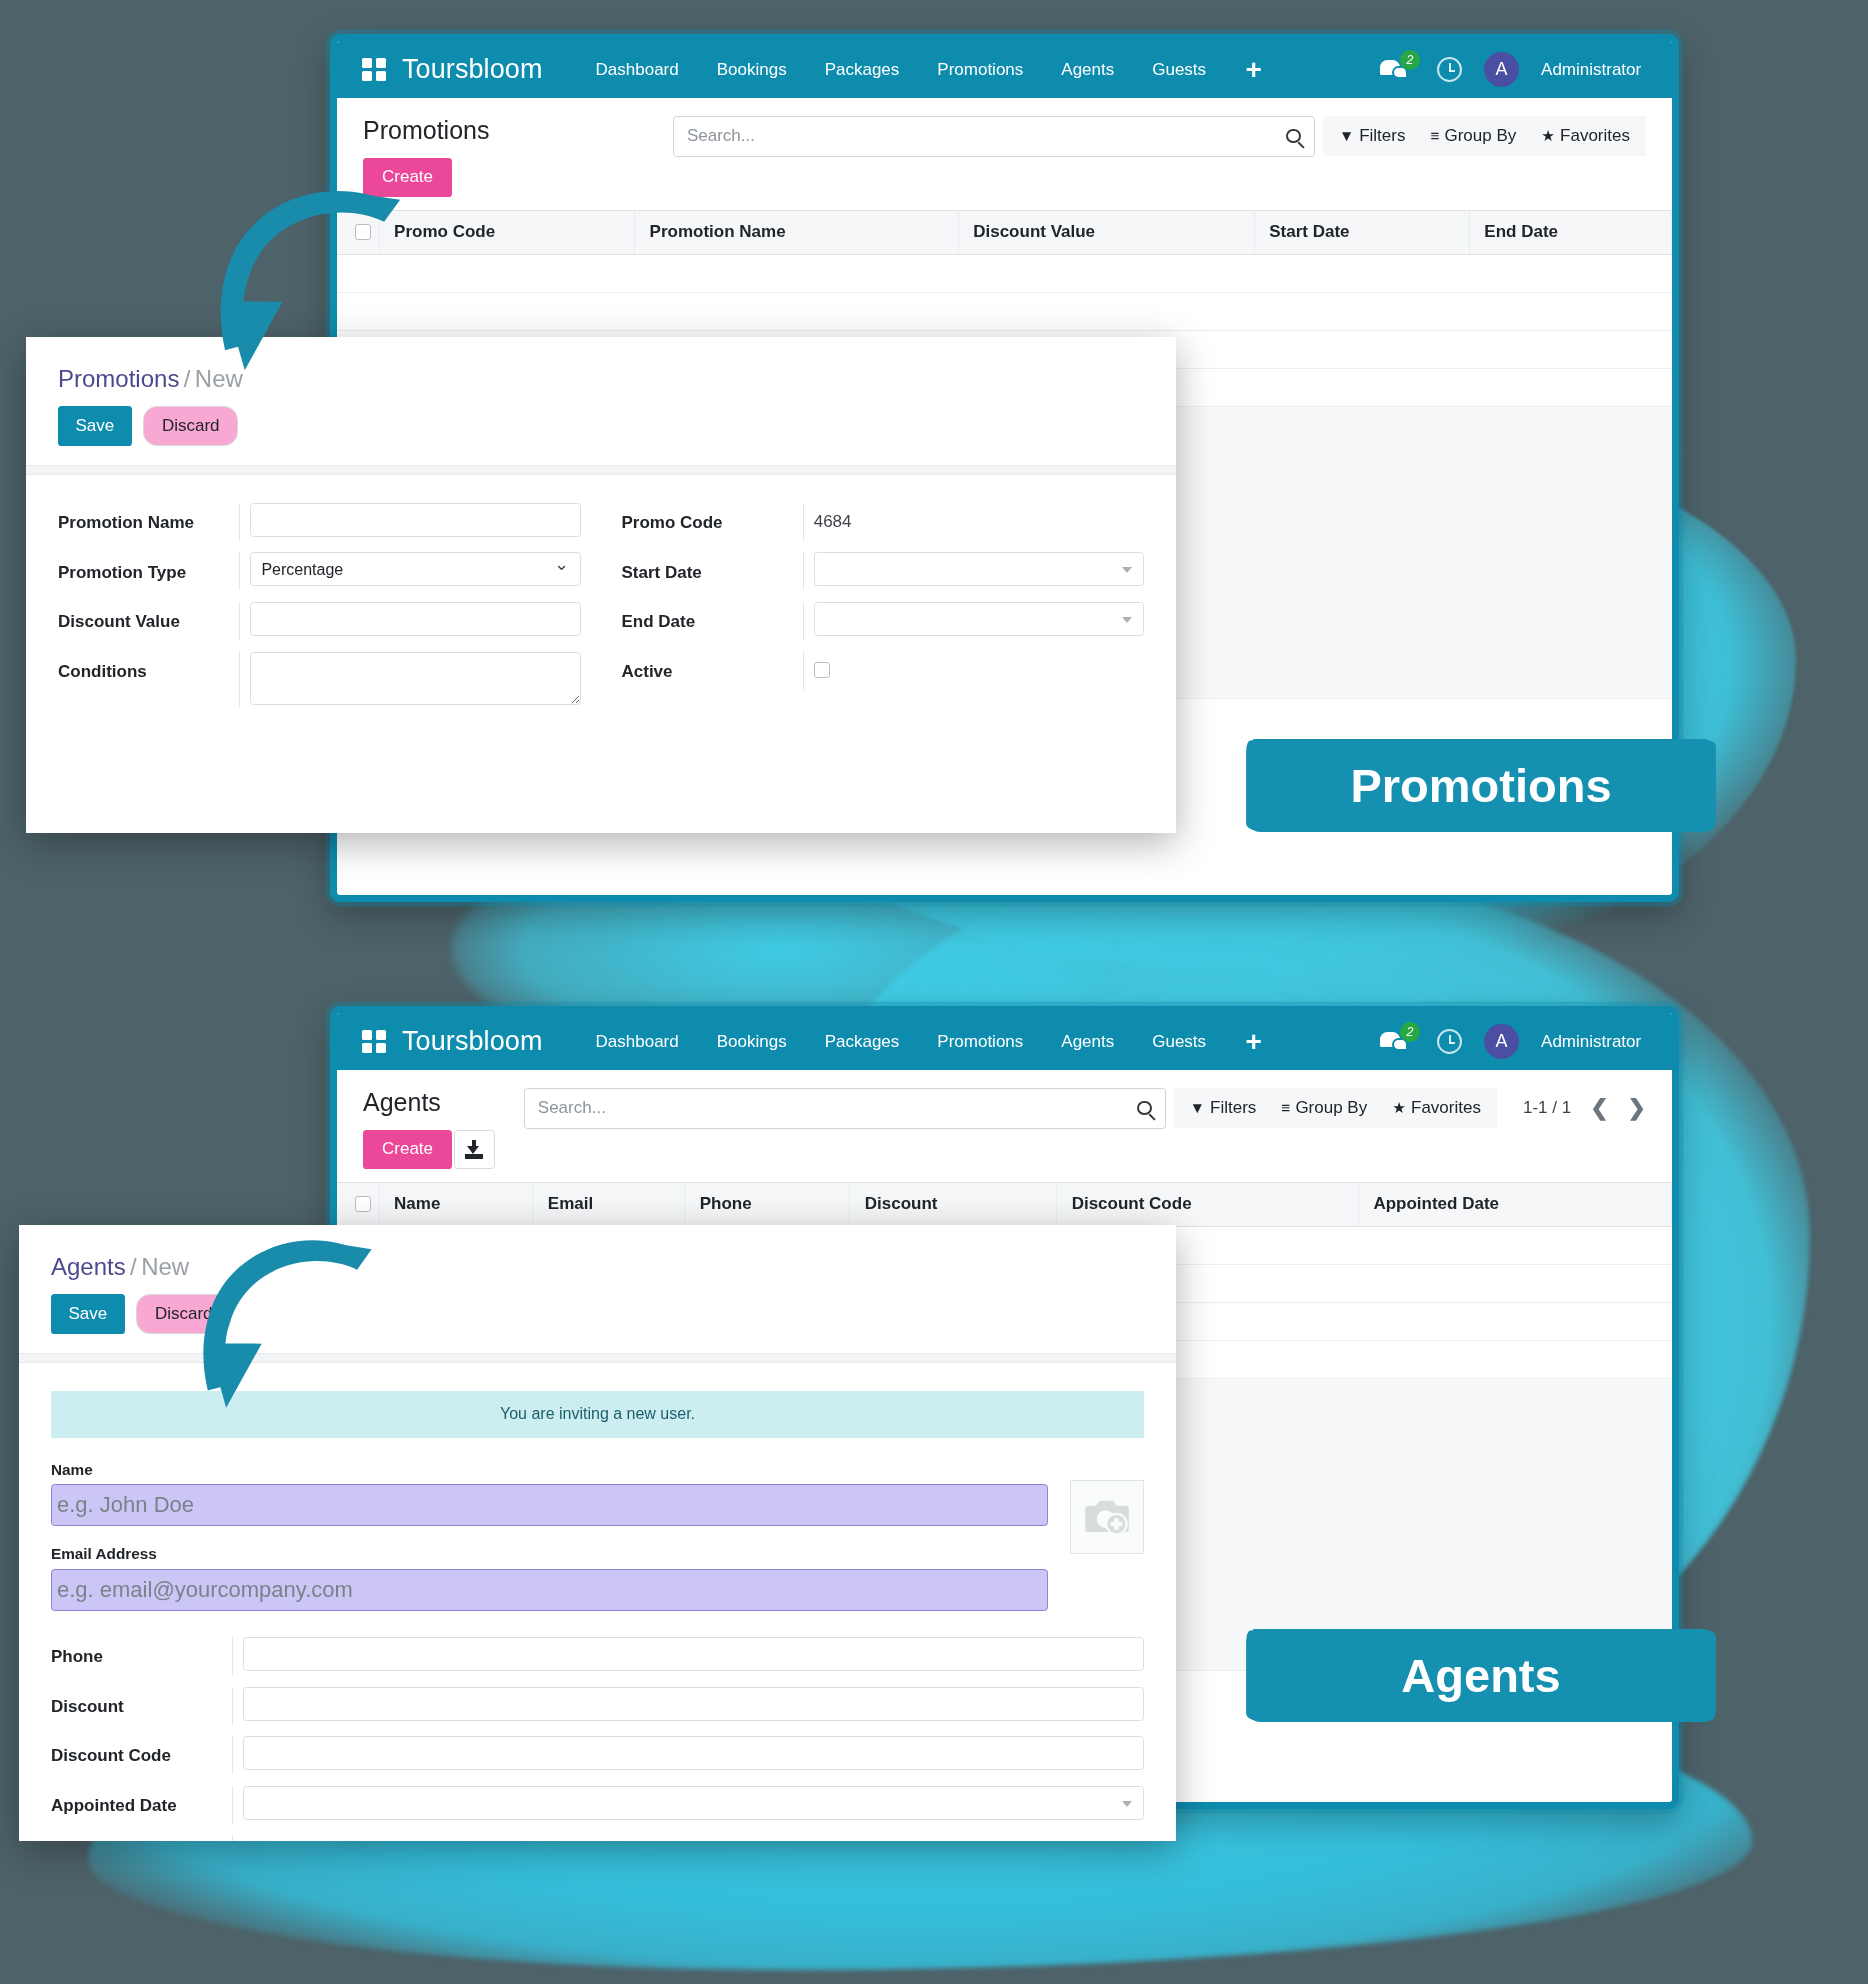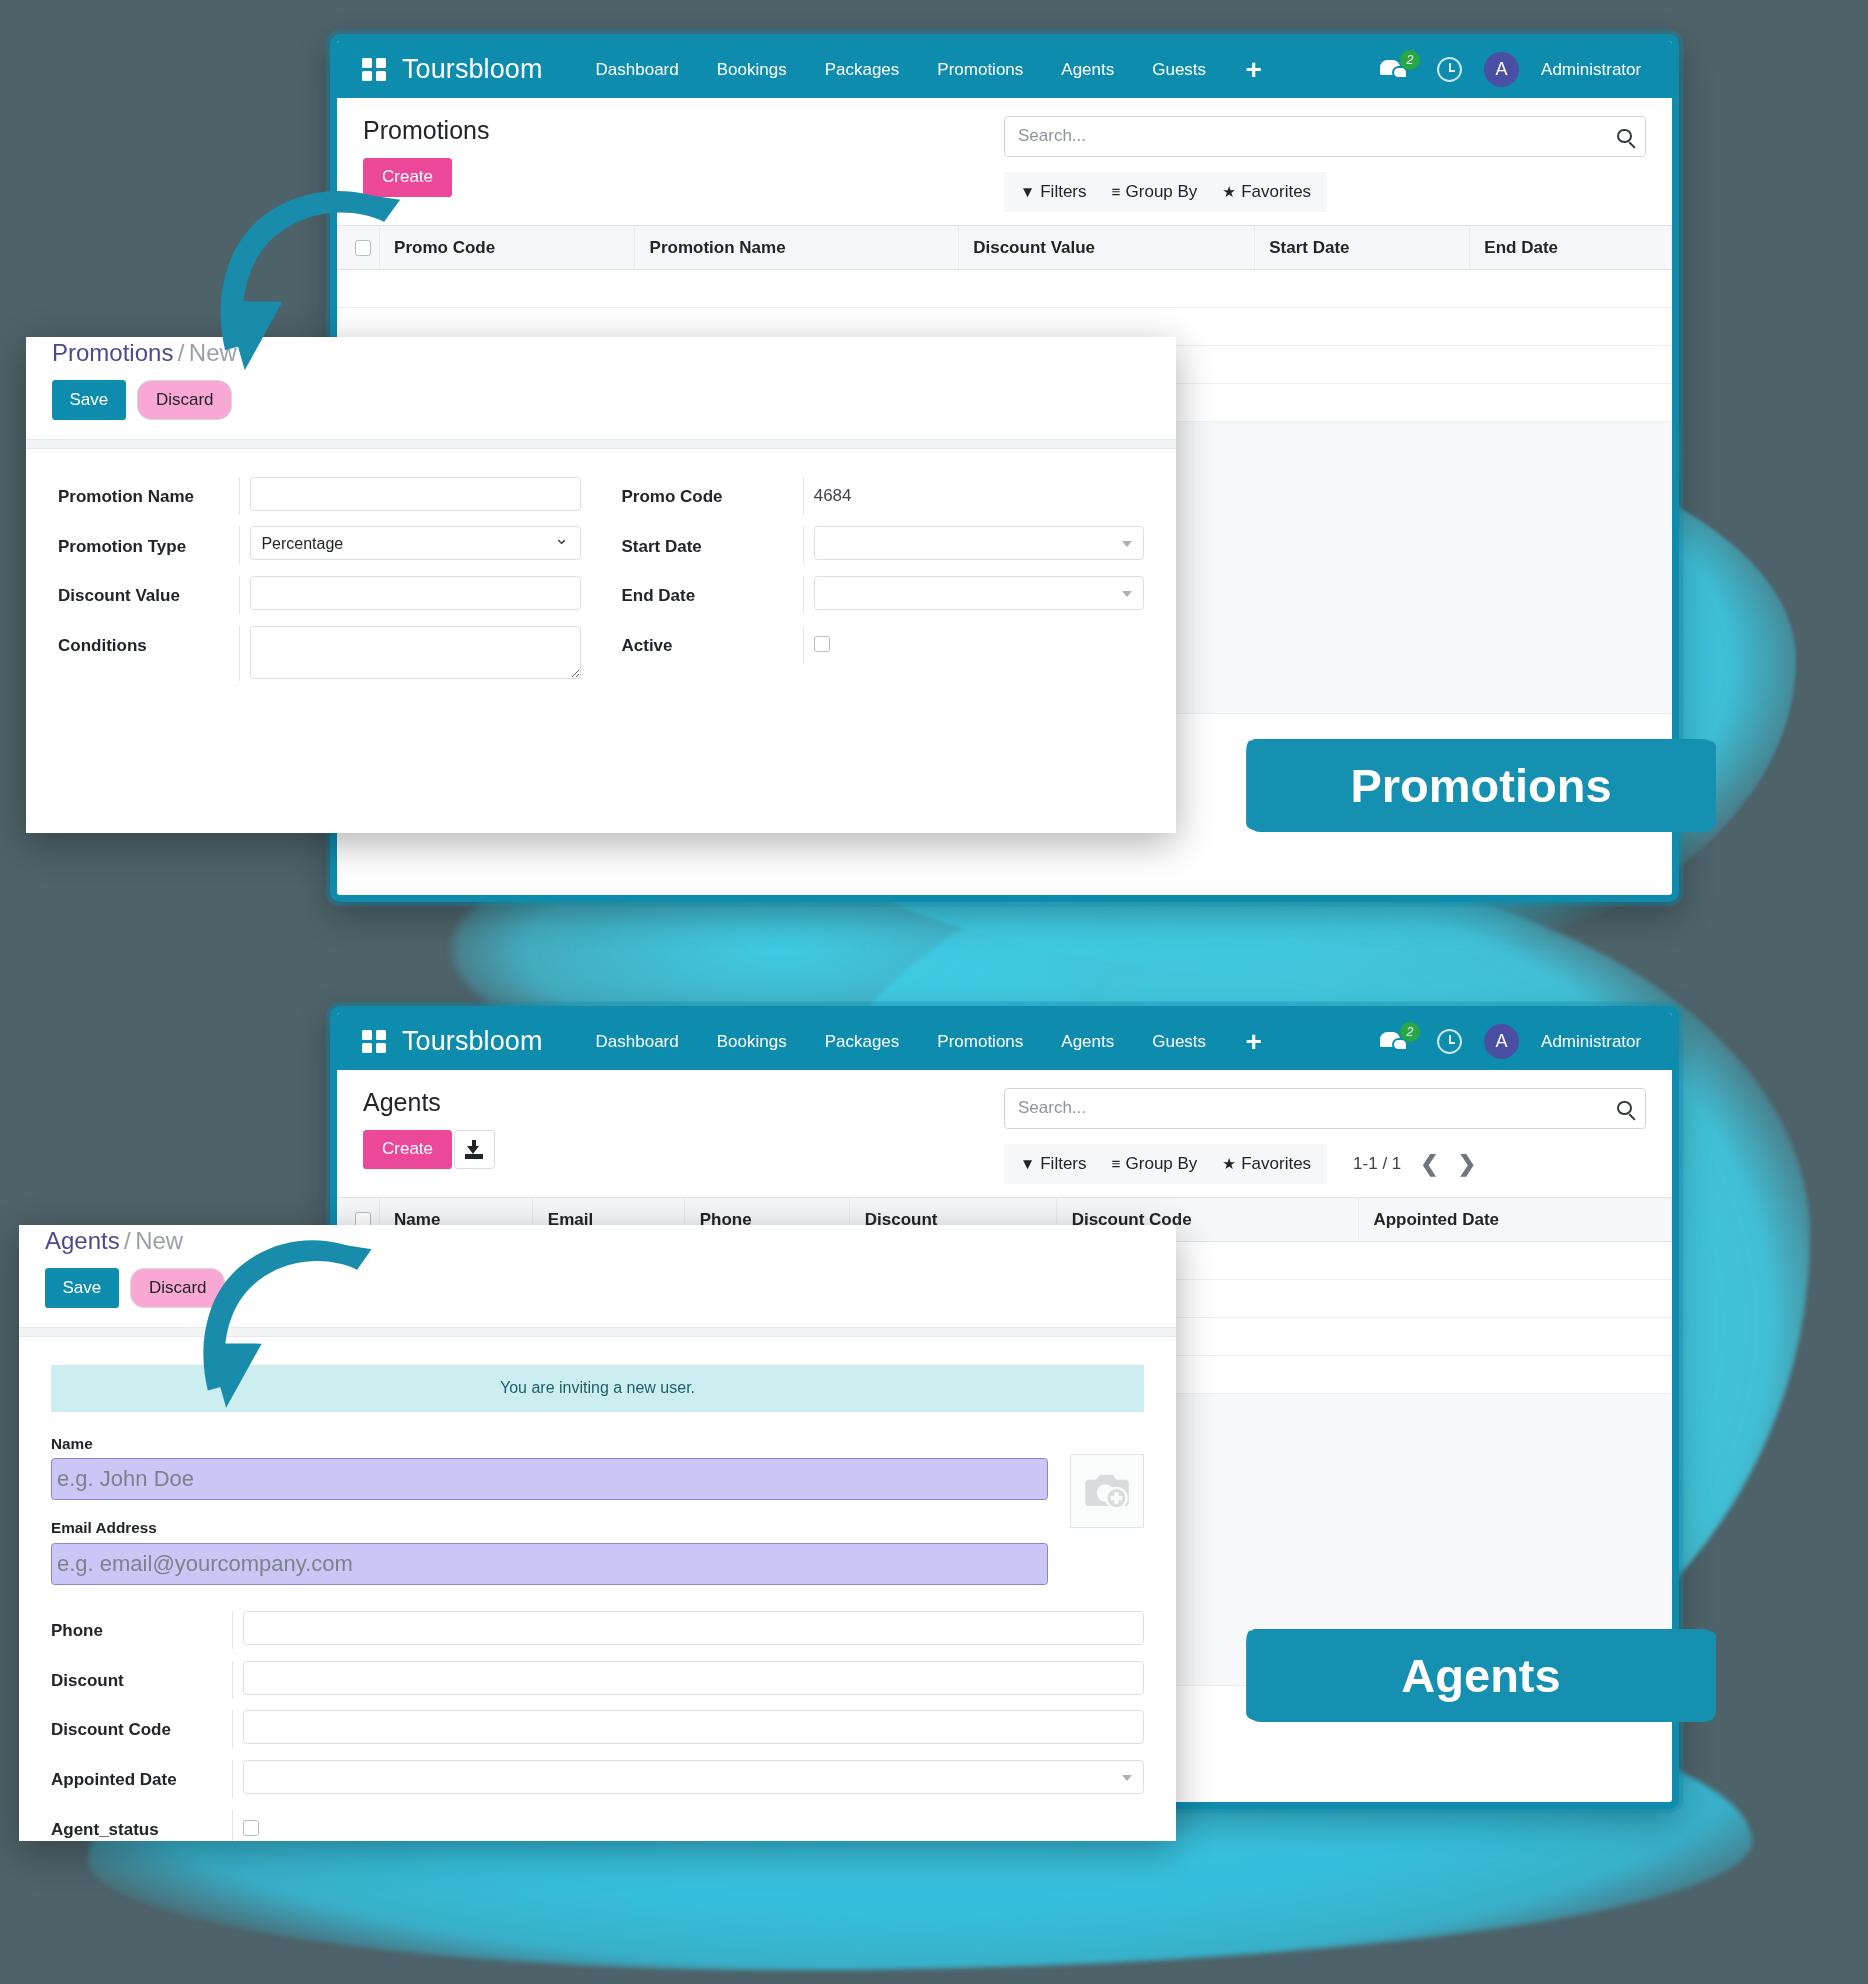--- a/index.html
+++ b/index.html
@@ -95,21 +95,21 @@
   }
   .btn-icon-sq {
     background: #fff; border: 0.7px solid #d6dadd; border-radius: 3.6px;
     width: 41px; display: flex; align-items: center; justify-content: center; cursor: pointer; margin-left: 1.5px;
   }
   .dl-icon { position: relative; width: 17.5px; height: 19px; }
   .dl-icon .stem { position:absolute; left:6.6px; top:0; width:4.4px; height:8.8px; background:#212529; }
   .dl-icon .head { position:absolute; left:2.2px; top:6.6px; width:0;height:0; border-left:6.6px solid transparent; border-right:6.6px solid transparent; border-top:8px solid #212529; }
   .dl-icon .tray { position:absolute; left:0; bottom:0; width:17.5px; height:4.4px; background:#212529; }
 
-  .cp-right { margin-left: auto; display: flex; flex-direction: column; align-items: flex-start; gap: 15px; }
+  .cp-right { margin-left: auto; display: flex; flex-direction: row; align-items: flex-start; gap: 8px; }
   .search-box {
     width: 642px; height: 41px; border: 0.7px solid #ced4da; border-radius: 3.6px; background: #fff;
     display: flex; align-items: center; padding: 0 13px; cursor: text;
   }
   .search-box input {
     flex: 1; border: none; outline: none; font-size: 17px; color: #212529;
     font-family: inherit; background: transparent;
   }
   .search-box input::placeholder { color: #8d949b; }
   .search-mag { width: 14.6px; height: 14.6px; border: 2.2px solid #34393e; border-radius: 50%; position: relative; margin-left: 7.3px; }
@@ -136,21 +136,21 @@
 
   
   .form-card {
     position: absolute; background: #fff;
     box-shadow: 0 10.2px 36px rgba(0,0,0,.30);
     overflow: hidden;
   }
   #form-promotions { left: 26px; top: 337px; width: 1150px; height: 496px; }
   #form-agents     { left: 19px; top: 1225px; width: 1157px; height: 616px; }
 
-  .form-head { padding: 2px 26px 0 26px; }
+  .form-head { padding: 28px 26px 0 26px; margin-left: 6px; }
   .breadcrumb { font-size: 24px; color: #4c4a8f; margin-bottom: 13px; }
   .breadcrumb .sep { color: #9aa0a6; margin: 0 4.4px; }
   .breadcrumb .crumb-new { color: #9aa0a6; }
   .form-actions { display: flex; gap: 11.7px; }
   .btn-save { background: #0e8cae; color: #fff; border: none; border-radius: 3.6px; font-size: 17px; padding: 8.8px 17.5px; cursor: pointer; font-family: inherit; }
   .btn-discard { background: #f9a8d4; color: #212529; border: 0.7px solid #d6dadd; border-radius: 14px; font-size: 17px; padding: 8.8px 17.5px; cursor: pointer; font-family: inherit; }
   .form-divider { height: 10.2px; background: #f3f4f5; border-top: 0.7px solid #e6e8ea; border-bottom: 0.7px solid #e6e8ea; margin-top: 19px; }
 
   .form-body { padding: 28px 32px 0 32px; }
   .two-col { display: flex; gap: 41px; }

